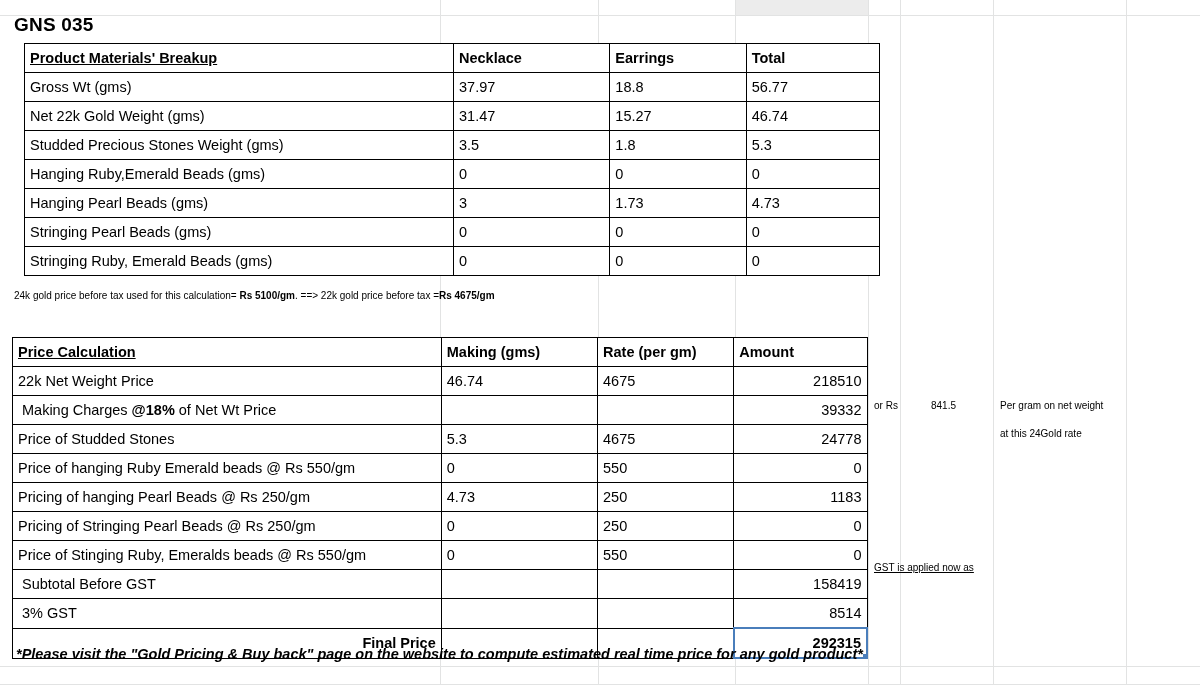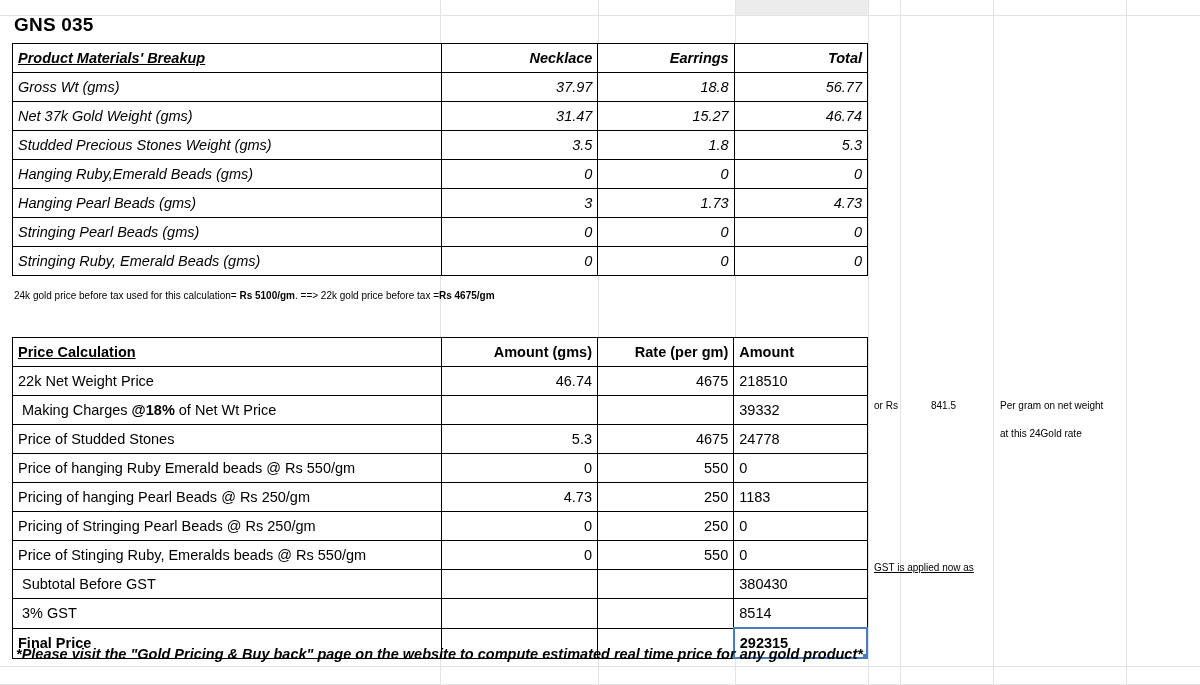--- a/index.html
+++ b/index.html
@@ -69,22 +69,22 @@
     padding: 0 5px;
     height: 28px;
     font-size: 14.5px;
     vertical-align: middle;
     white-space: nowrap;
     overflow: hidden;
     background: #ffffff;
   }
   .hdr { font-weight: bold; }
   .u { text-decoration: underline; }
-  .c { text-align: right; }
-  .r { text-align: left; }
+  .c { text-align: left; }
+  .r { text-align: right; }
   .l { text-align: left; }
   .indent { padding-left: 9px !important; }
 
   
   .free {
     position: absolute;
     white-space: nowrap;
     font-size: 10px;
   }
   .b { font-weight: bold; }
@@ -126,42 +126,42 @@
 
   <div class="gridline-h" style="top:15px;"></div>
   <div class="gridline-h" style="top:666px;"></div>
   <div class="gridline-h" style="top:684px;"></div>
 </div>
 
 <div class="layer">
 
   <div class="title">GNS 035</div>
 
-  <table class="grid" style="left:12px; top:43px; width:856px;font-style:italic;">
+  <table class="grid" style="left:24px; top:43px; width:856px;">
     <colgroup>
       <col style="width:428px">
       <col style="width:156px">
       <col style="width:136px">
       <col style="width:133px">
     </colgroup>
     <tbody>
       <tr>
         <td class="hdr u l">Product Materials' Breakup</td>
         <td class="hdr c">Necklace</td>
         <td class="hdr c">Earrings</td>
         <td class="hdr c">Total</td>
       </tr>
       <tr>
         <td class="l">Gross Wt (gms)</td>
         <td class="c">37.97</td>
         <td class="c">18.8</td>
         <td class="c">56.77</td>
       </tr>
       <tr>
-        <td class="l">Net 37k Gold Weight (gms)</td>
+        <td class="l">Net 22k Gold Weight (gms)</td>
         <td class="c">31.47</td>
         <td class="c">15.27</td>
         <td class="c">46.74</td>
       </tr>
       <tr>
         <td class="l">Studded Precious Stones Weight (gms)</td>
         <td class="c">3.5</td>
         <td class="c">1.8</td>
         <td class="c">5.3</td>
       </tr>
@@ -199,21 +199,21 @@
   <table class="grid" style="left:12px; top:318px; width:856px;margin-top:19px;">
     <colgroup>
       <col style="width:428px">
       <col style="width:156px">
       <col style="width:136px">
       <col style="width:133px">
     </colgroup>
     <tbody>
       <tr>
         <td class="hdr u l">Price Calculation</td>
-        <td class="hdr c">Amount (gms)</td>
+        <td class="hdr c">Making (gms)</td>
         <td class="hdr c">Rate (per gm)</td>
         <td class="hdr l">Amount</td>
       </tr>
 
       <tr>
         <td class="l">22k Net Weight Price</td>
         <td class="c">46.74</td>
         <td class="c">4675</td>
         <td class="r">218510</td>
       </tr>
@@ -259,21 +259,21 @@
         <td class="l">Price of Stinging Ruby, Emeralds beads @ Rs 550/gm</td>
         <td class="c">0</td>
         <td class="c">550</td>
         <td class="r">0</td>
       </tr>
 
       <tr>
         <td class="l indent">Subtotal Before GST</td>
         <td class="c"></td>
         <td class="c"></td>
-        <td class="r">380430</td>
+        <td class="r">158419</td>
       </tr>
 
       <tr>
         <td class="l indent">3% GST</td>
         <td class="c"></td>
         <td class="c"></td>
         <td class="r">8514</td>
       </tr>
 
       <tr>

